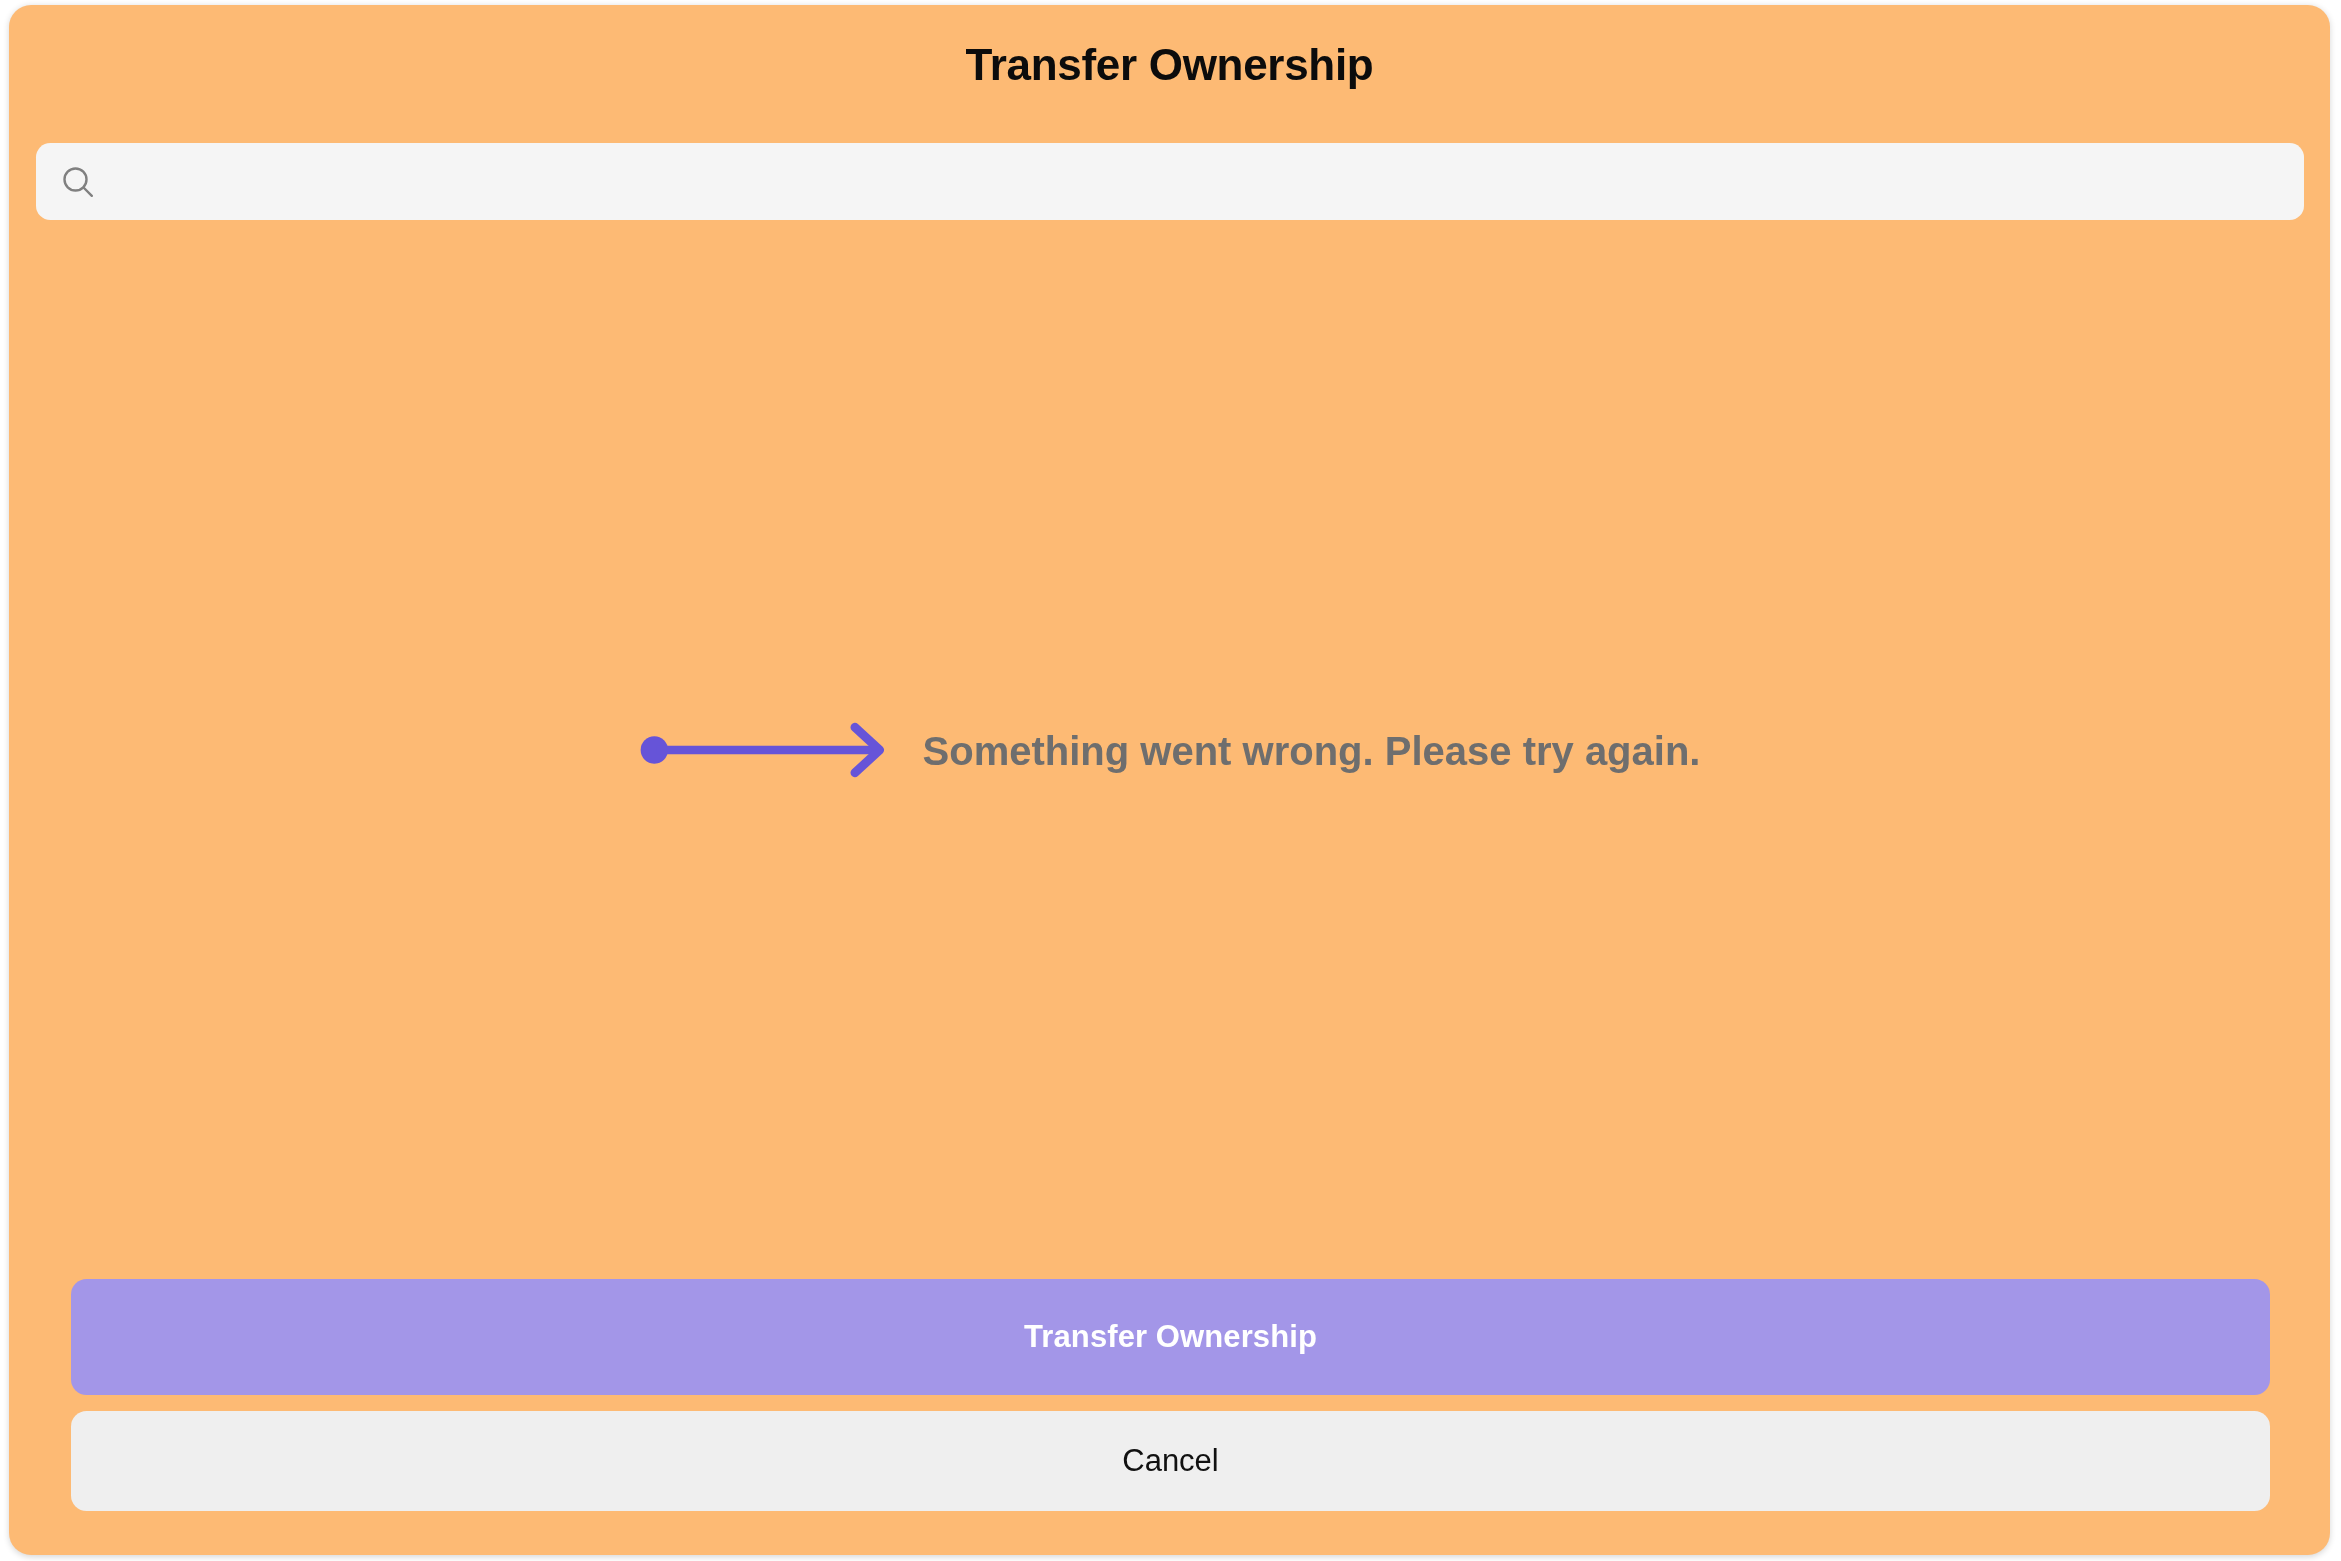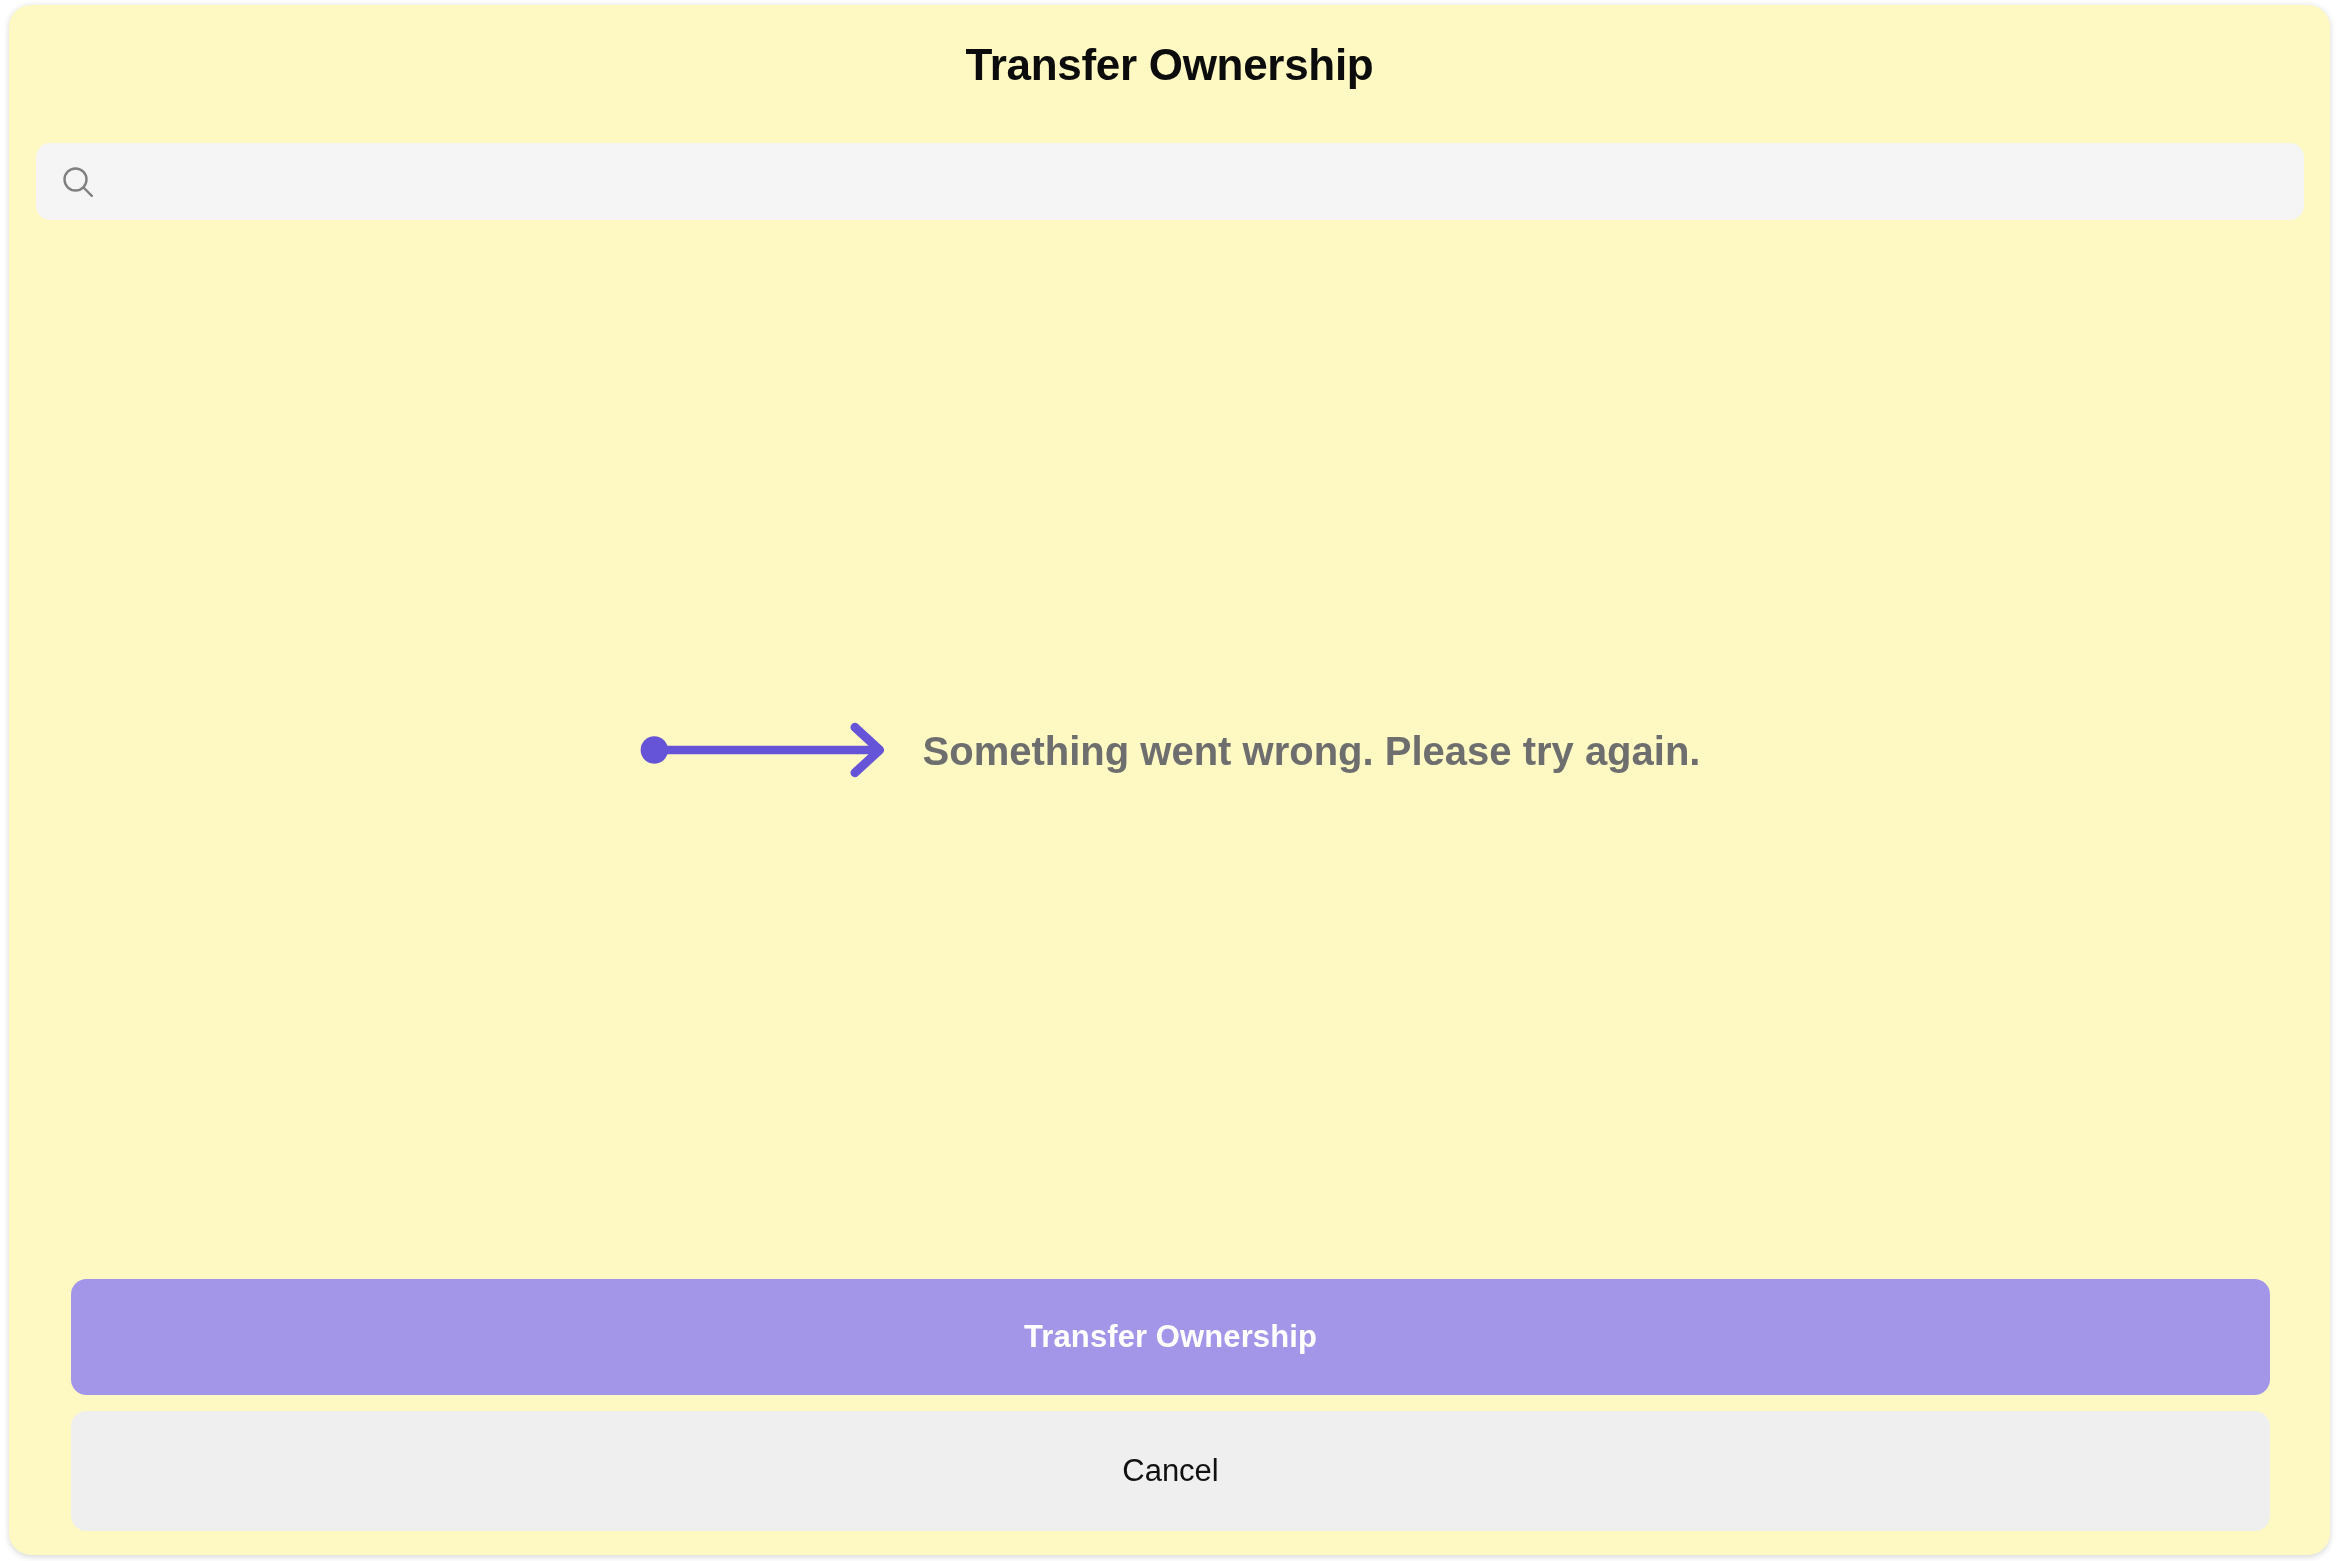--- a/index.html
+++ b/index.html
@@ -20,21 +20,21 @@
     height: 1561px;
     background: #ffffff;
   }
 
   .modal-dialog {
     position: absolute;
     left: 9px;
     top: 5.2px;
     width: 2321px;
     height: 1550px;
-    background: #fef9c3;
+    background: #fdba74;
     border-radius: 22px;
     box-shadow: 0 1.3px 6.5px rgba(0,0,0,0.16);
     box-sizing: border-box;
     overflow: hidden;
   }
 
   .modal-title {
     position: absolute;
     left: 0;
     top: 34px;
@@ -130,21 +130,21 @@
     font-weight: bold;
     cursor: pointer;
     letter-spacing: 0.1px;
   }
 
   .btn-secondary {
     position: absolute;
     left: 62px;
     top: 1406px;
     width: 2199px;
-    height: 120px;
+    height: 100px;
     background: #efefef;
     border: none;
     border-radius: 15.6px;
     color: #111111;
     font-family: "Liberation Sans", sans-serif;
     font-size: 31px;
     font-weight: normal;
     cursor: pointer;
   }
 </style>

